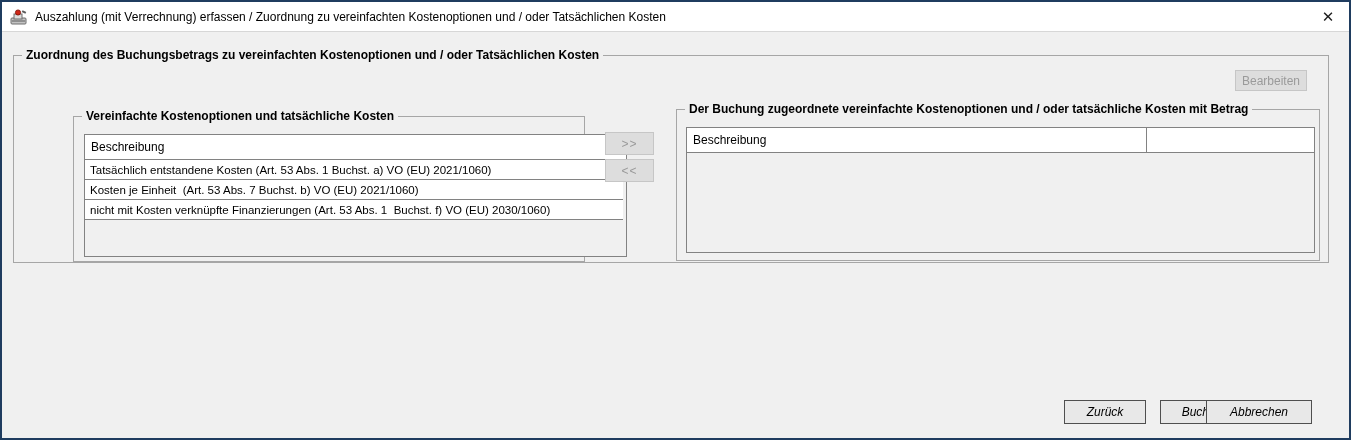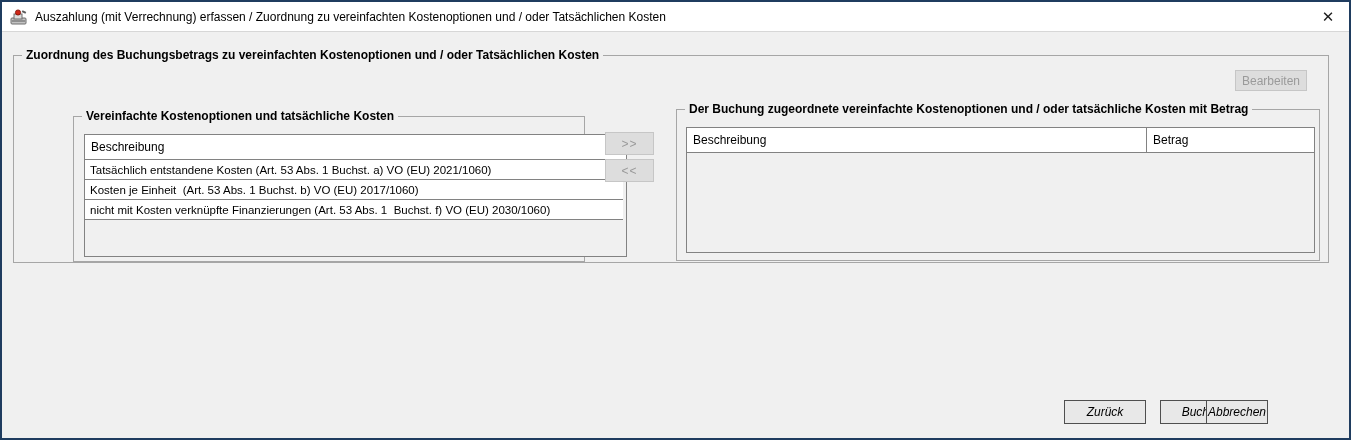--- a/index.html
+++ b/index.html
@@ -73,21 +73,21 @@
   .hcell.full{width:100%;}
   .lt-row{
     height:20px;background:#fff;border-bottom:1px solid var(--table-border);
     width:calc(100% - 3px);
     display:flex;align-items:center;padding-left:5px;
     font-size:11.5px;white-space:pre;overflow:hidden;cursor:default;
   }
   .footer-btn{position:absolute;height:24px;top:368px;font-style:italic;}
   .btn-back{left:1062px;width:82px;}
   .btn-next{left:1158px;width:80px;}
-  .btn-cancel{left:1204px;width:62px;}
+  .btn-cancel{left:1204px;width:106px;}
 </style>
 </head>
 <body>
 
 <div class="window">
 
   <div class="titlebar">
     <svg class="app-icon" viewBox="0 0 18 18">
       <rect x="1" y="10" width="15" height="6" rx="1" fill="#c3c3c3" stroke="#6e6e6e" stroke-width="1"></rect>
       <rect x="4" y="6" width="8" height="5" fill="#dcdcdc" stroke="#6e6e6e" stroke-width="1"></rect>
@@ -106,34 +106,33 @@
 
       <button class="btn btn-edit disabled" disabled="" aria-disabled="true">Bearbeiten</button>
 
       <div class="groupbox group-left">
         <span class="gb-label">Vereinfachte Kostenoptionen und tatsächliche Kosten</span>
         <div class="listtable table-left">
           <div class="lt-header">
             <div class="hcell full">Beschreibung</div>
           </div>
           <div class="lt-row">Tatsächlich entstandene Kosten (Art. 53 Abs. 1 Buchst. a) VO (EU) 2021/1060)</div>
-          <div class="lt-row">Kosten je Einheit  (Art. 53 Abs. 1 Buchst. b) VO (EU) 2017/1060)</div>
+          <div class="lt-row">Kosten je Einheit  (Art. 53 Abs. 7 Buchst. b) VO (EU) 2021/1060)</div>
           <div class="lt-row">nicht mit Kosten verknüpfte Finanzierungen (Art. 53 Abs. 1  Buchst. f) VO (EU) 2030/1060)</div>
         </div>
       </div>
 
       <button class="btn btn-transfer add disabled" disabled="" aria-disabled="true">&gt;&gt;</button>
       <button class="btn btn-transfer remove disabled" disabled="" aria-disabled="true">&lt;&lt;</button>
 
       <div class="groupbox group-right">
         <span class="gb-label">Der Buchung zugeordnete vereinfachte Kostenoptionen und / oder tatsächliche Kosten mit Betrag</span>
         <div class="listtable table-right">
           <div class="lt-header">
             <div class="hcell desc-col">Beschreibung</div>
-            <div class="hcell amount-col">Betrag</div>
           </div>
         </div>
       </div>
     </div>
 
     <button class="btn footer-btn btn-back">Zurück</button>
     <button class="btn footer-btn btn-next">Buchst</button>
     <button class="btn footer-btn btn-cancel">Abbrechen</button>
 
   </div>

